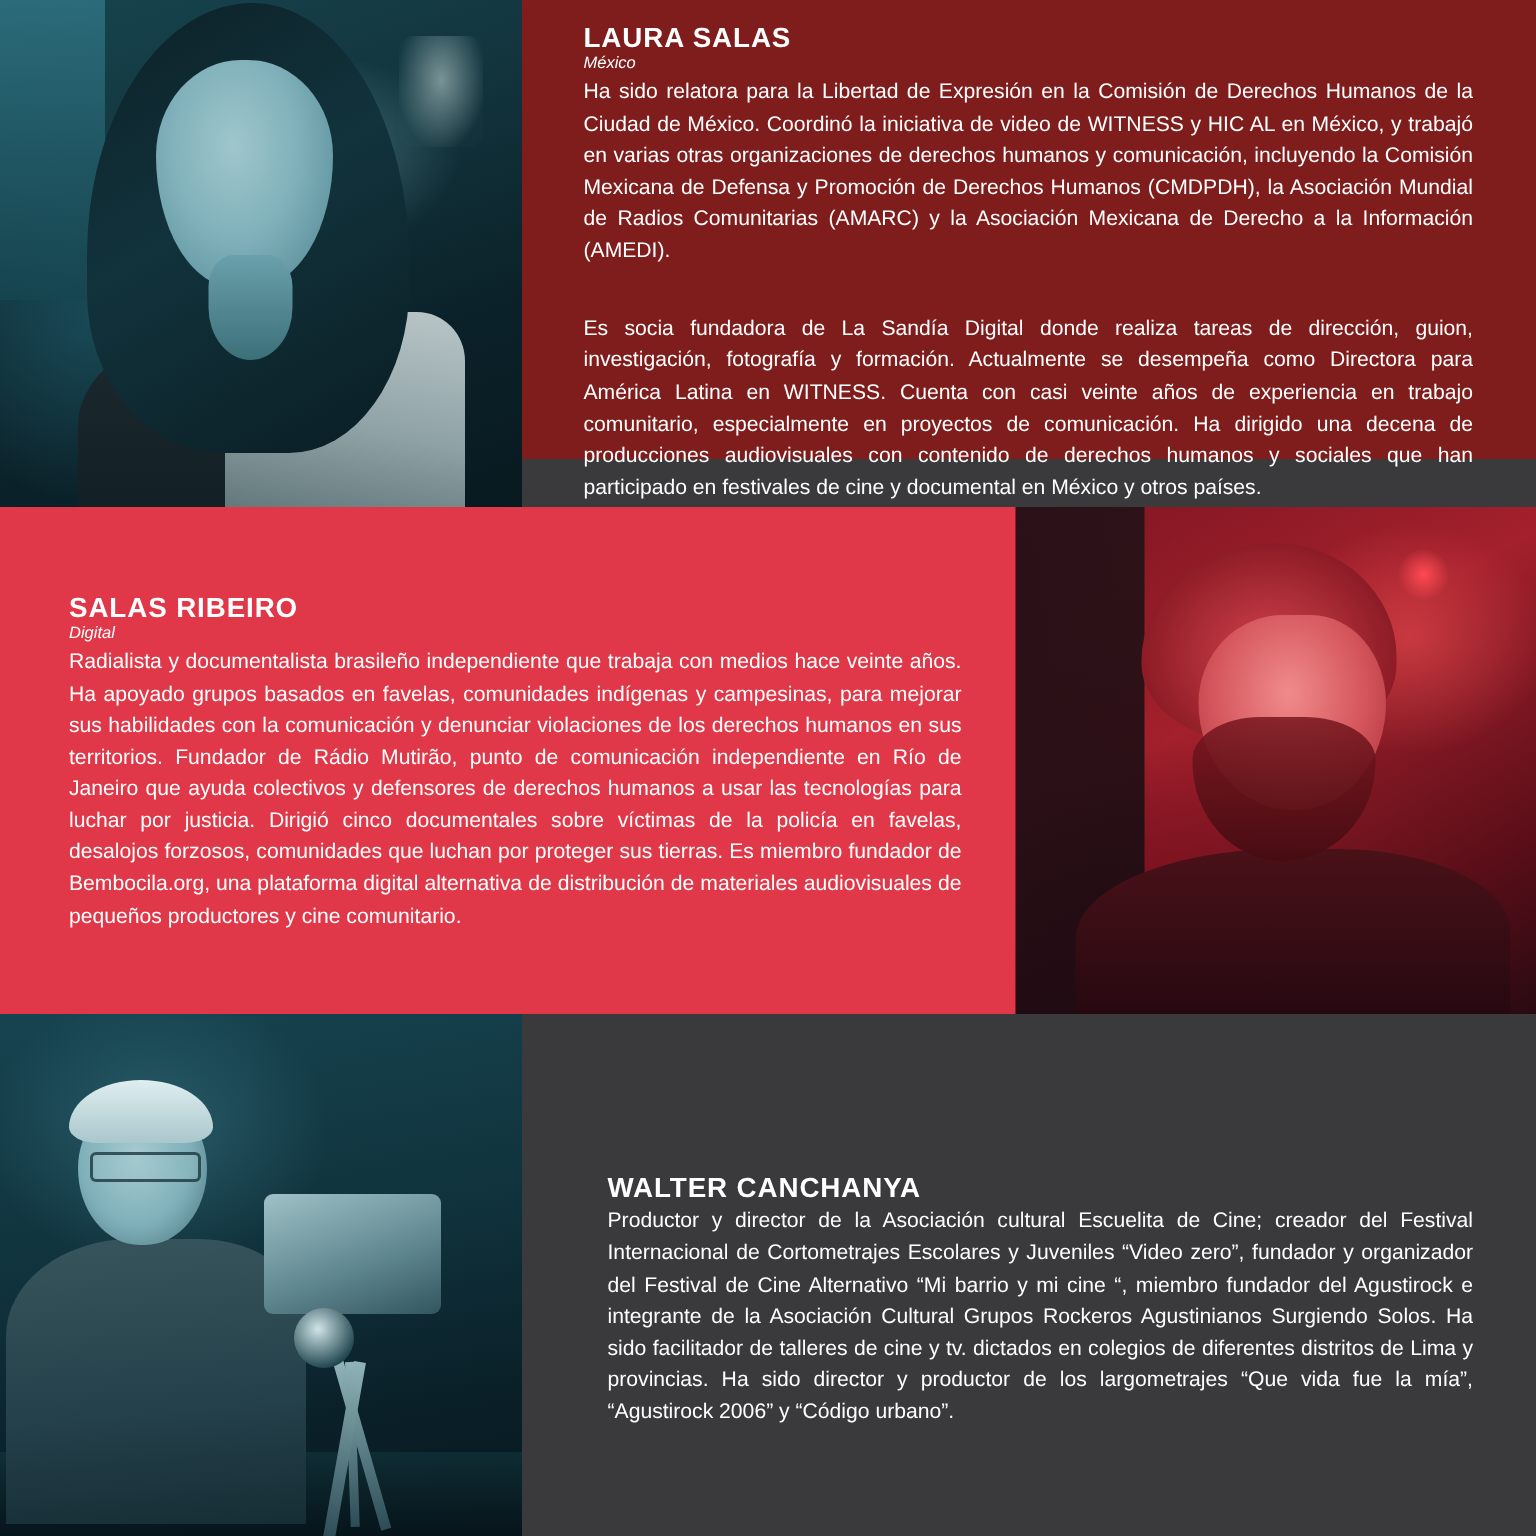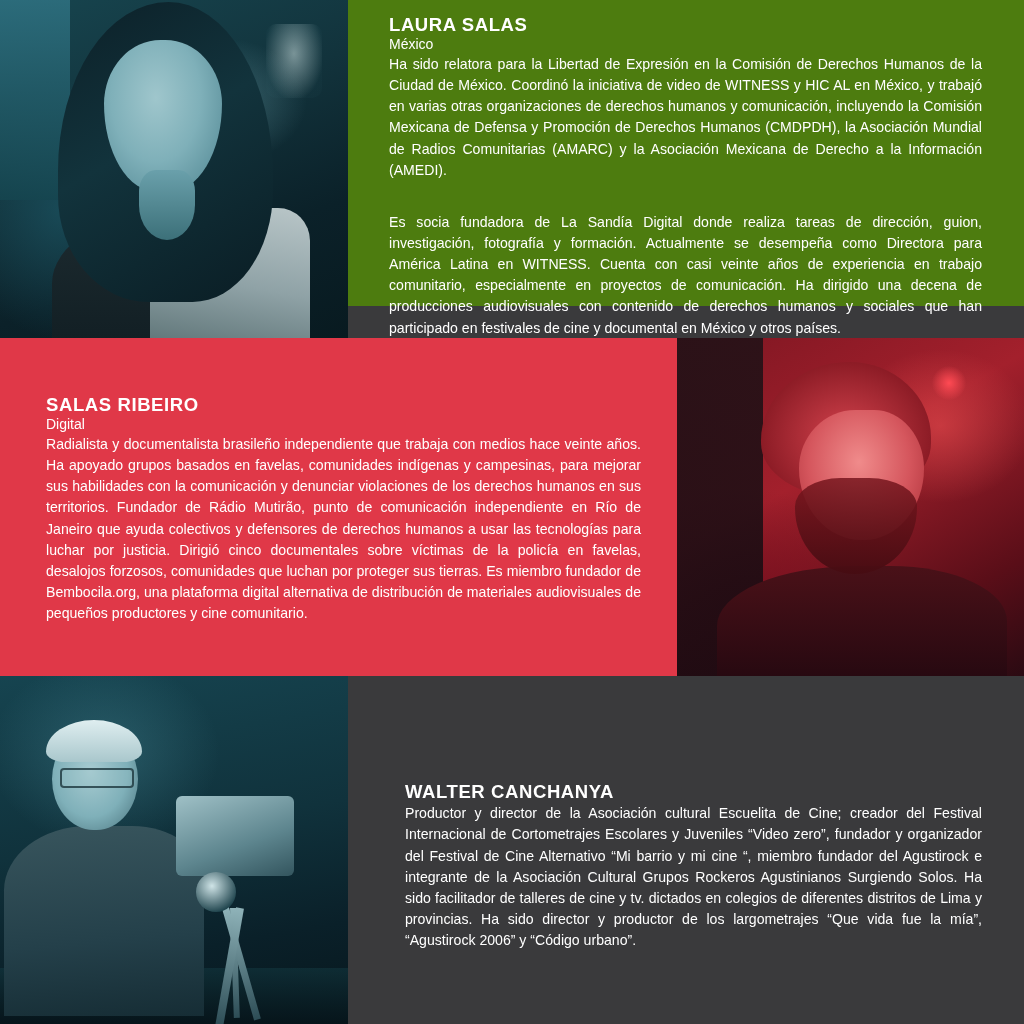--- a/index.html
+++ b/index.html
@@ -46,40 +46,41 @@
   }
 
   .name {
     font-size: 18.5px;
     font-weight: bold;
     letter-spacing: 0.6px;
     margin: 0 0 1px 0;
     line-height: 1.15;
   }
   .country {
-    font-size: 14px;
+    font-size: 11px;
     margin: 0 0 1px 0;
     line-height: 1.2;
+    font-style: italic;
   }
   .para {
     font-size: 14.1px;
     line-height: 1.5;
     margin: 0;
     text-align: justify;
     text-justify: inter-word;
   }
   .para + .para {
     margin-top: 31px;
   }
 
   
   #block-laura {
     top: 0;
     height: 306px;
-    background: #4d7c0f;
+    background: #7f1d1d;
   }
   #block-laura .photo {
     width: 348px;
     height: 338px;
     background: #0f2a33;
   }
   #block-laura .bio {
     padding: 14px 42px 0 41px;
     width: 676px;
   }

